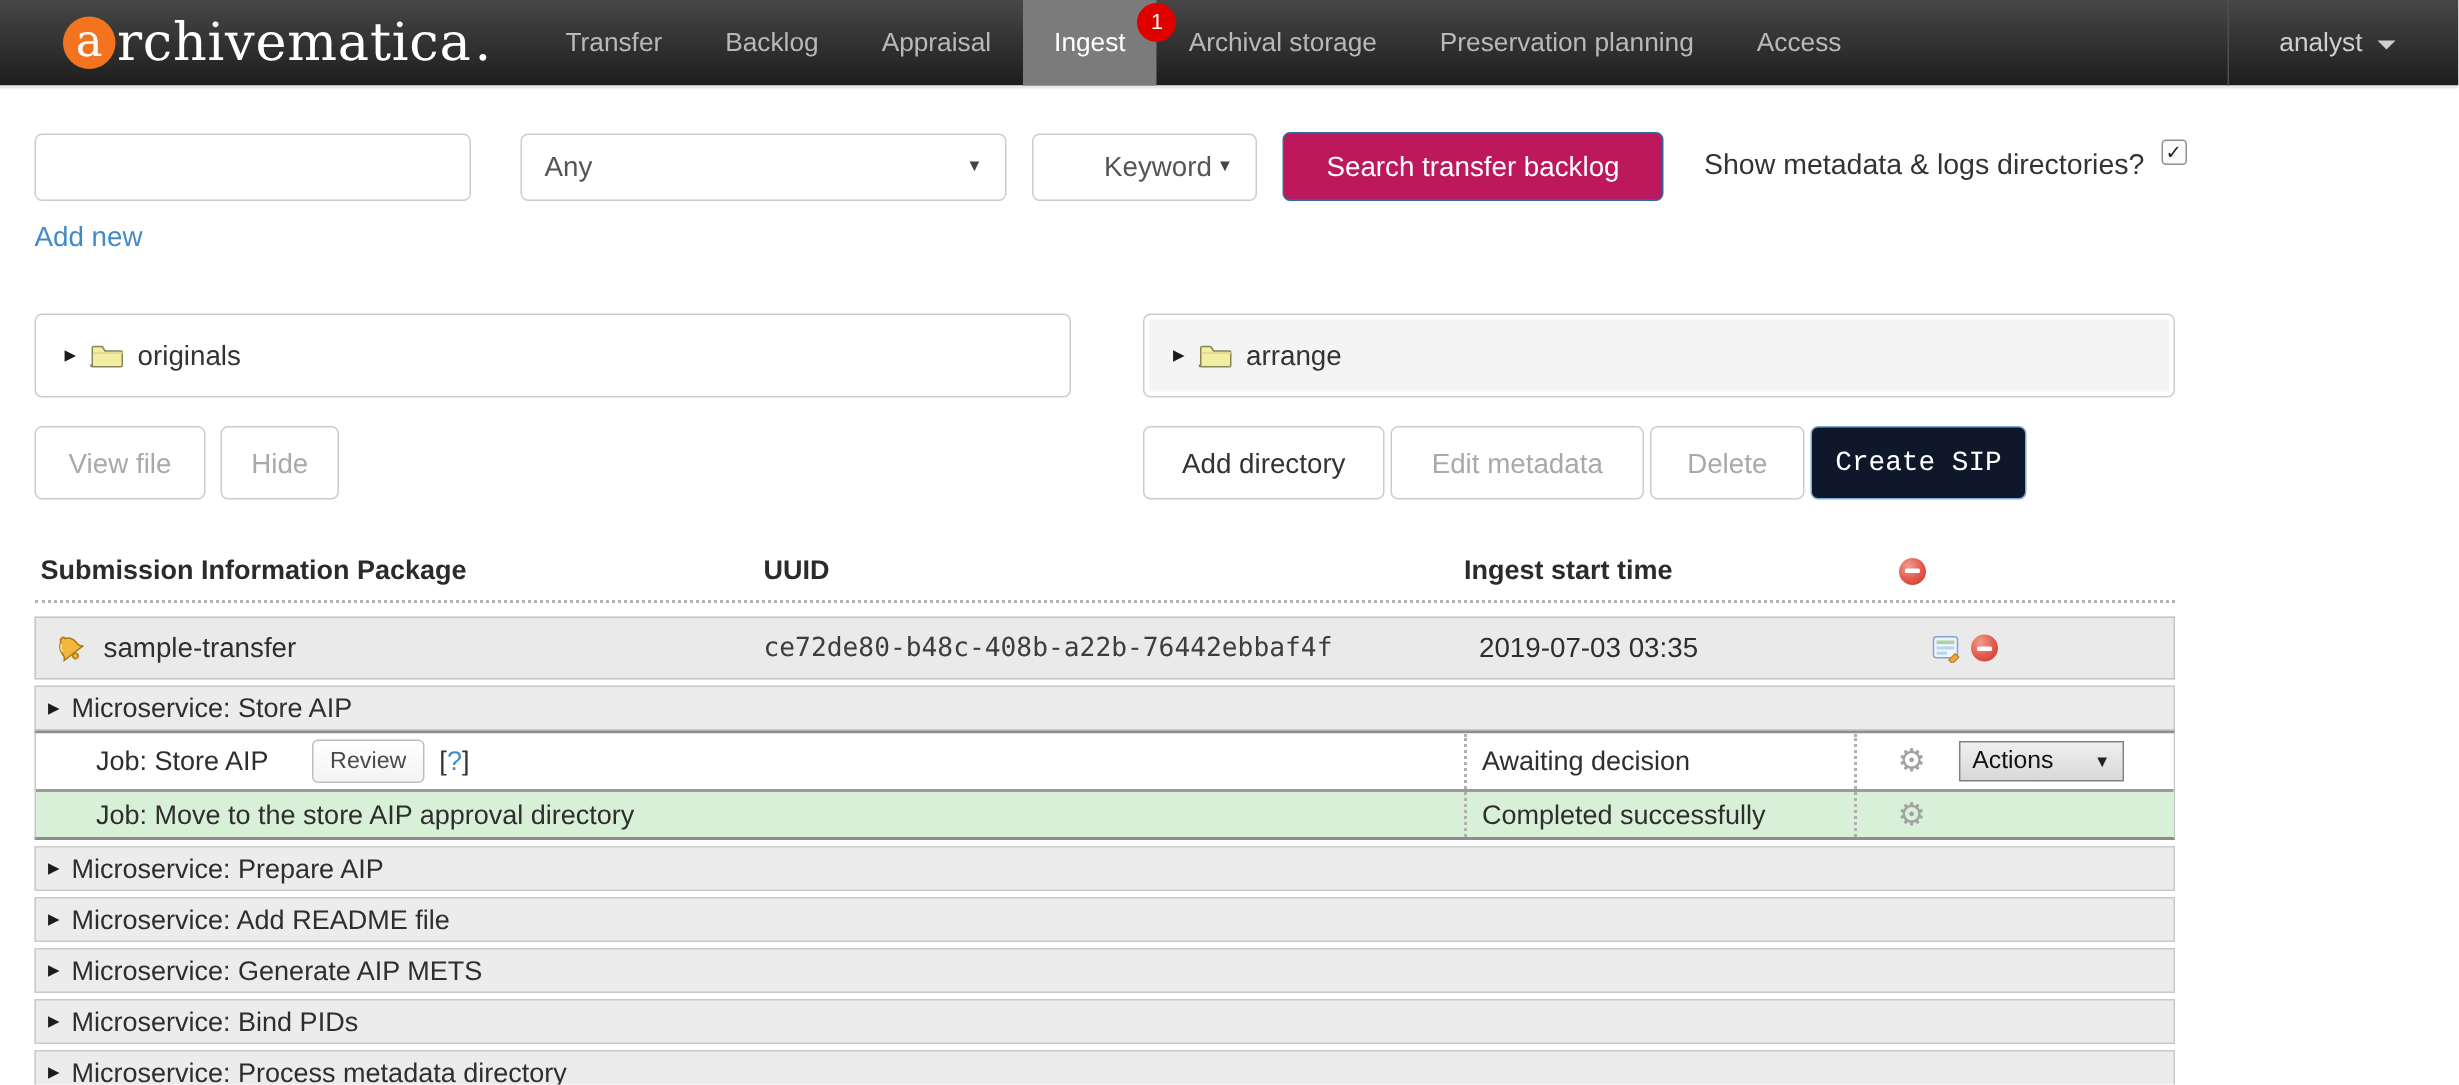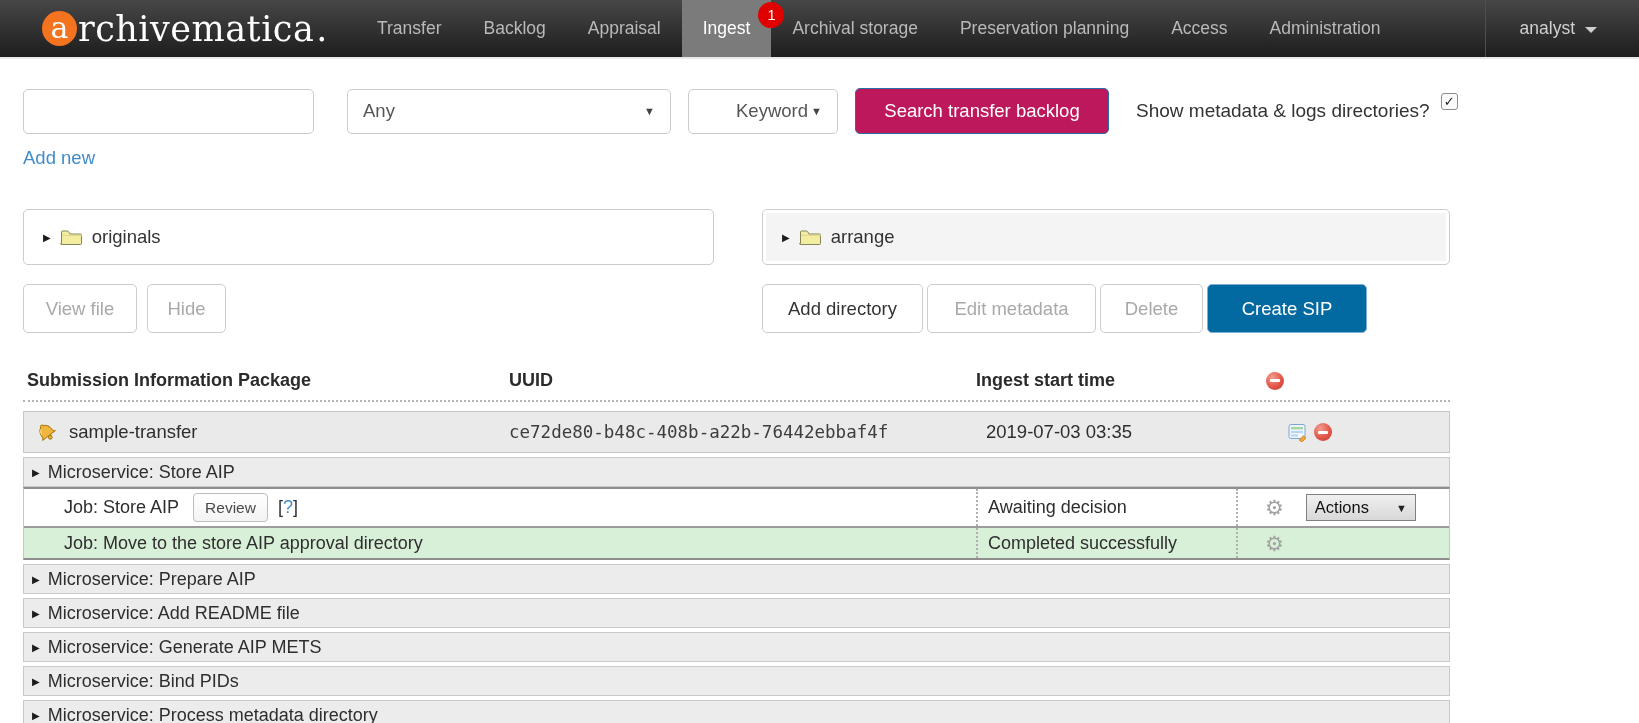--- a/index.html
+++ b/index.html
@@ -92,21 +92,21 @@
   .btn {
     height:49px; border:1px solid #ccc; border-radius:5px; background:#fff;
     font-size:18.5px; font-family:inherit; color:#333; cursor:pointer;
   }
   .btn.disabled { color:#a9a9a9; }
   .btn-view-file { width:114px; }
   .btn-hide { width:79px; margin-left:10px; }
   .btn-add-dir { width:161px; margin-left:536px; }
   .btn-edit-md { width:169px; margin-left:4px; }
   .btn-delete { width:103px; margin-left:4px; }
-  .btn-create-sip { width:160px; margin-left:4px; background:#0369a1; border-color:#7fadd8; color:#fff; }
+  .btn-create-sip { width:144px; margin-left:4px; background:#0f172a; border-color:#7fadd8; color:#fff;font-family:Liberation Mono, monospace; }
 
   
   .sip-table { margin-top:37px; width:1427px; }
   .thead {
     display:grid; grid-template-columns:486px 467px 260px 1fr; align-items:center;
     padding-bottom:9px; border-bottom:2px dotted #b3b3b3;
   }
   .th { font-size:18px; font-weight:bold; color:#2b2b2b; }
   .th-name { padding-left:4px; }
   .th-icons { padding-left:30px; display:flex; }
@@ -136,21 +136,21 @@
   }
   .job-actions { border-left:2px dotted #b0b0b0; display:flex; align-items:center; padding-left:27px; gap:22px; }
   .gear { font-size:21px; color:#a2a2a2; line-height:1; }
   .actions-sel {
     width:110px; height:27px; background:linear-gradient(#f0f0f0,#d8d8d8);
     border:1px solid #808080; display:flex; align-items:center; justify-content:space-between;
     padding:0 8px; font-size:16.5px; color:#111; cursor:pointer;
   }
   .actions-sel .sel-arrow { font-size:11px; color:#222; }
   .review-btn {
-    margin-left:14px; height:29px; padding:0 11px; border:1px solid #bdbdbd; border-radius:4px;
+    margin-left:29px; height:29px; padding:0 11px; border:1px solid #bdbdbd; border-radius:4px;
     background:linear-gradient(#fff,#f3f3f3); font-size:15.5px; color:#4a4a4a; font-family:inherit; cursor:pointer;
   }
   .help { margin-left:10px; font-size:18px; color:#333; cursor:pointer; }
   .help .q { color:#428bca; }
 
   .minus-icon {
     width:18px; height:18px; border-radius:50%; position:relative; display:inline-block;
     background:radial-gradient(circle at 35% 30%, #f29b8e, #e2574a 55%, #c13a2b);
   }
   .minus-icon::after {
@@ -183,23 +183,20 @@
       <span class="nav-badge">1</span>
     </div>
     <div class="nav-tab">
         <span>Archival storage</span>
       </div>
     <div class="nav-tab">
         <span>Preservation planning</span>
       </div>
     <div class="nav-tab">
         <span>Access</span>
-      </div>
-    <div class="nav-tab">
-        <span>Administration</span>
       </div>
   </div>
   <div class="nav-user">
     <span>analyst</span>
     <span class="caret-down-tri"></span>
   </div>
 </div>
 
 <div class="content">
 

